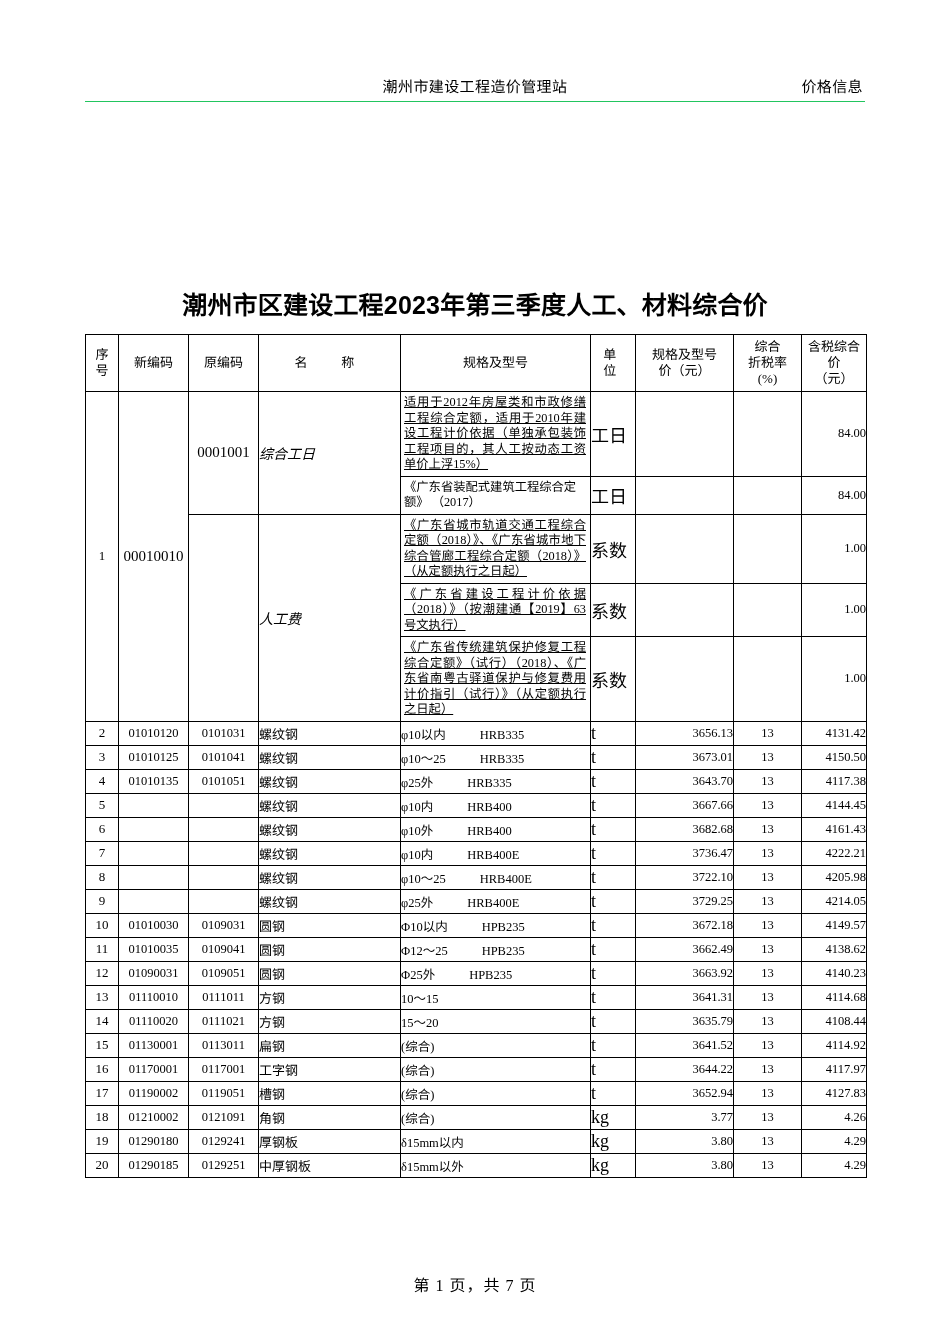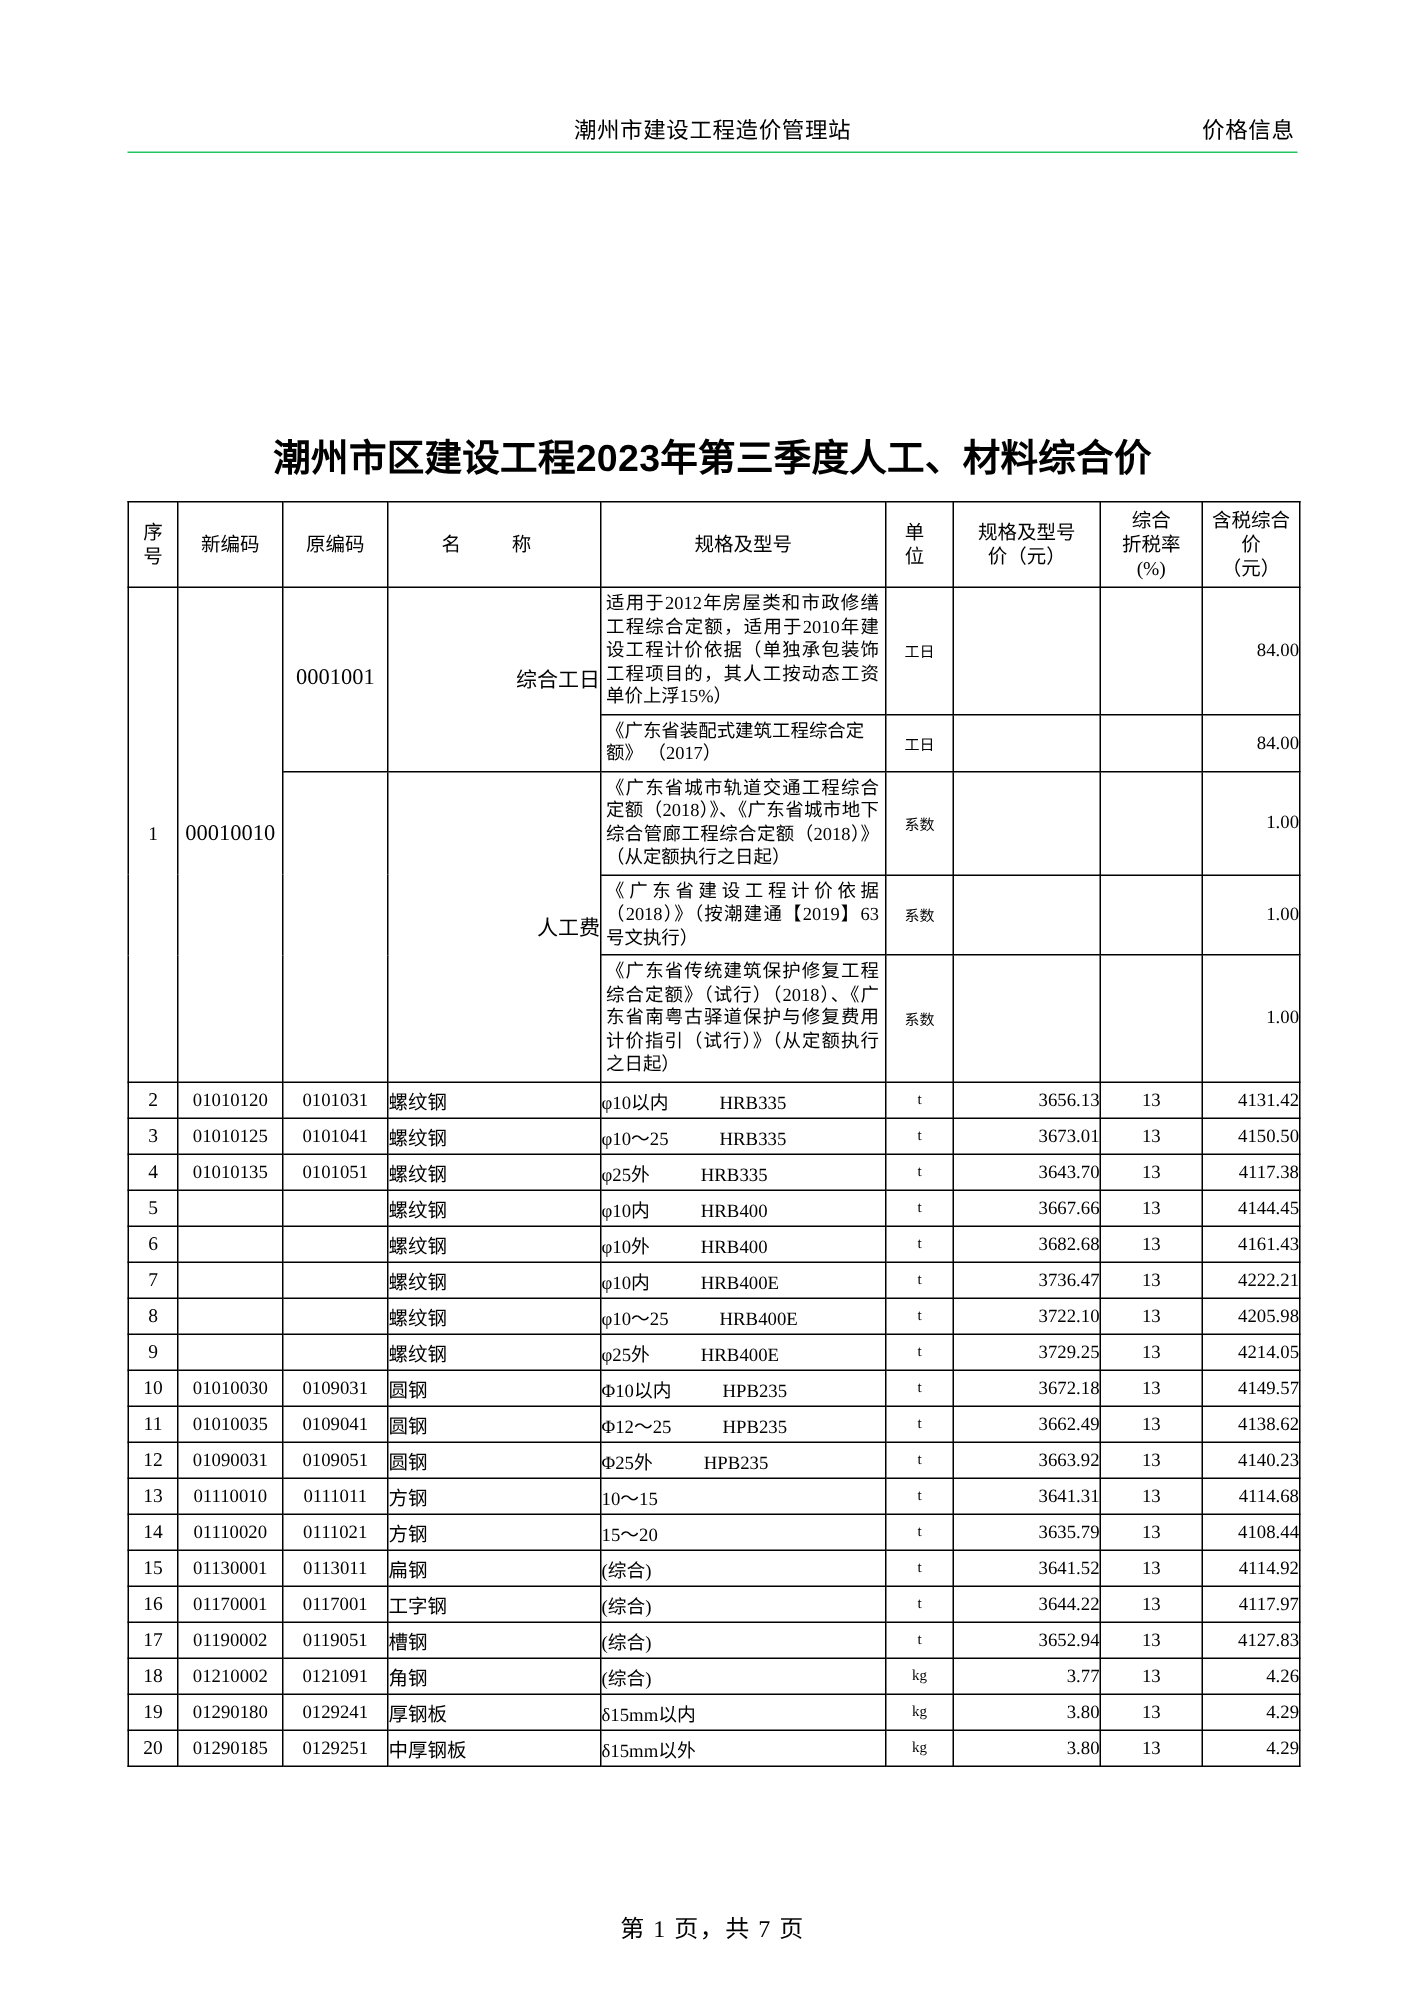--- a/index.html
+++ b/index.html
@@ -122,36 +122,37 @@
   .hdr-name-sp { letter-spacing: 0.8em; padding-left: 0.8em; }
   .hdr-unit-sp { letter-spacing: 0.5em; padding-left: 0.5em; }
 
   
   tbody td { height: 23px; }
 
   td.cell-seq   { text-align: center; font-size: 13px; }
   td.cell-code  { text-align: center; font-size: 12.5px; font-family: Liberation Serif, serif; }
   td.cell-name  { text-align: left; padding-left: 5px; font-size: 13px; }
   td.cell-spec  { text-align: left; padding-left: 5px; font-size: 12.5px; }
-  td.cell-unit  { text-align: center; font-size: 10px; }
+  td.cell-unit  { font-size: 18px; }
   td.cell-num   { text-align: right; padding-right: 7px; font-size: 12.5px; }
   td.cell-rate  { text-align: center; font-size: 12.5px; }
 
   
-  td.tall-name { text-align: right; padding-left: 5px; font-size: 14px; vertical-align: middle; }
+  td.tall-name { text-align: left; padding-left: 5px; font-size: 14px; vertical-align: middle; font-style: italic; }
   td.tall-code { text-align: center; font-size: 15px; vertical-align: middle; }
 
   
   .spec-para {
     display: block;
     text-align: justify;
     text-justify: inter-ideograph;
     line-height: 15.5px;
     font-size: 12.3px;
     padding: 3px 4px 3px 3px;
+    text-decoration: underline;
   }
   .spec-plain {
     display: block;
     line-height: 15.5px;
     font-size: 12.3px;
     padding: 3px 4px 3px 3px;
   }
   .spec-2col { display: inline-block; }
   .spec-gap { display: inline-block; width: 34px; }
 

